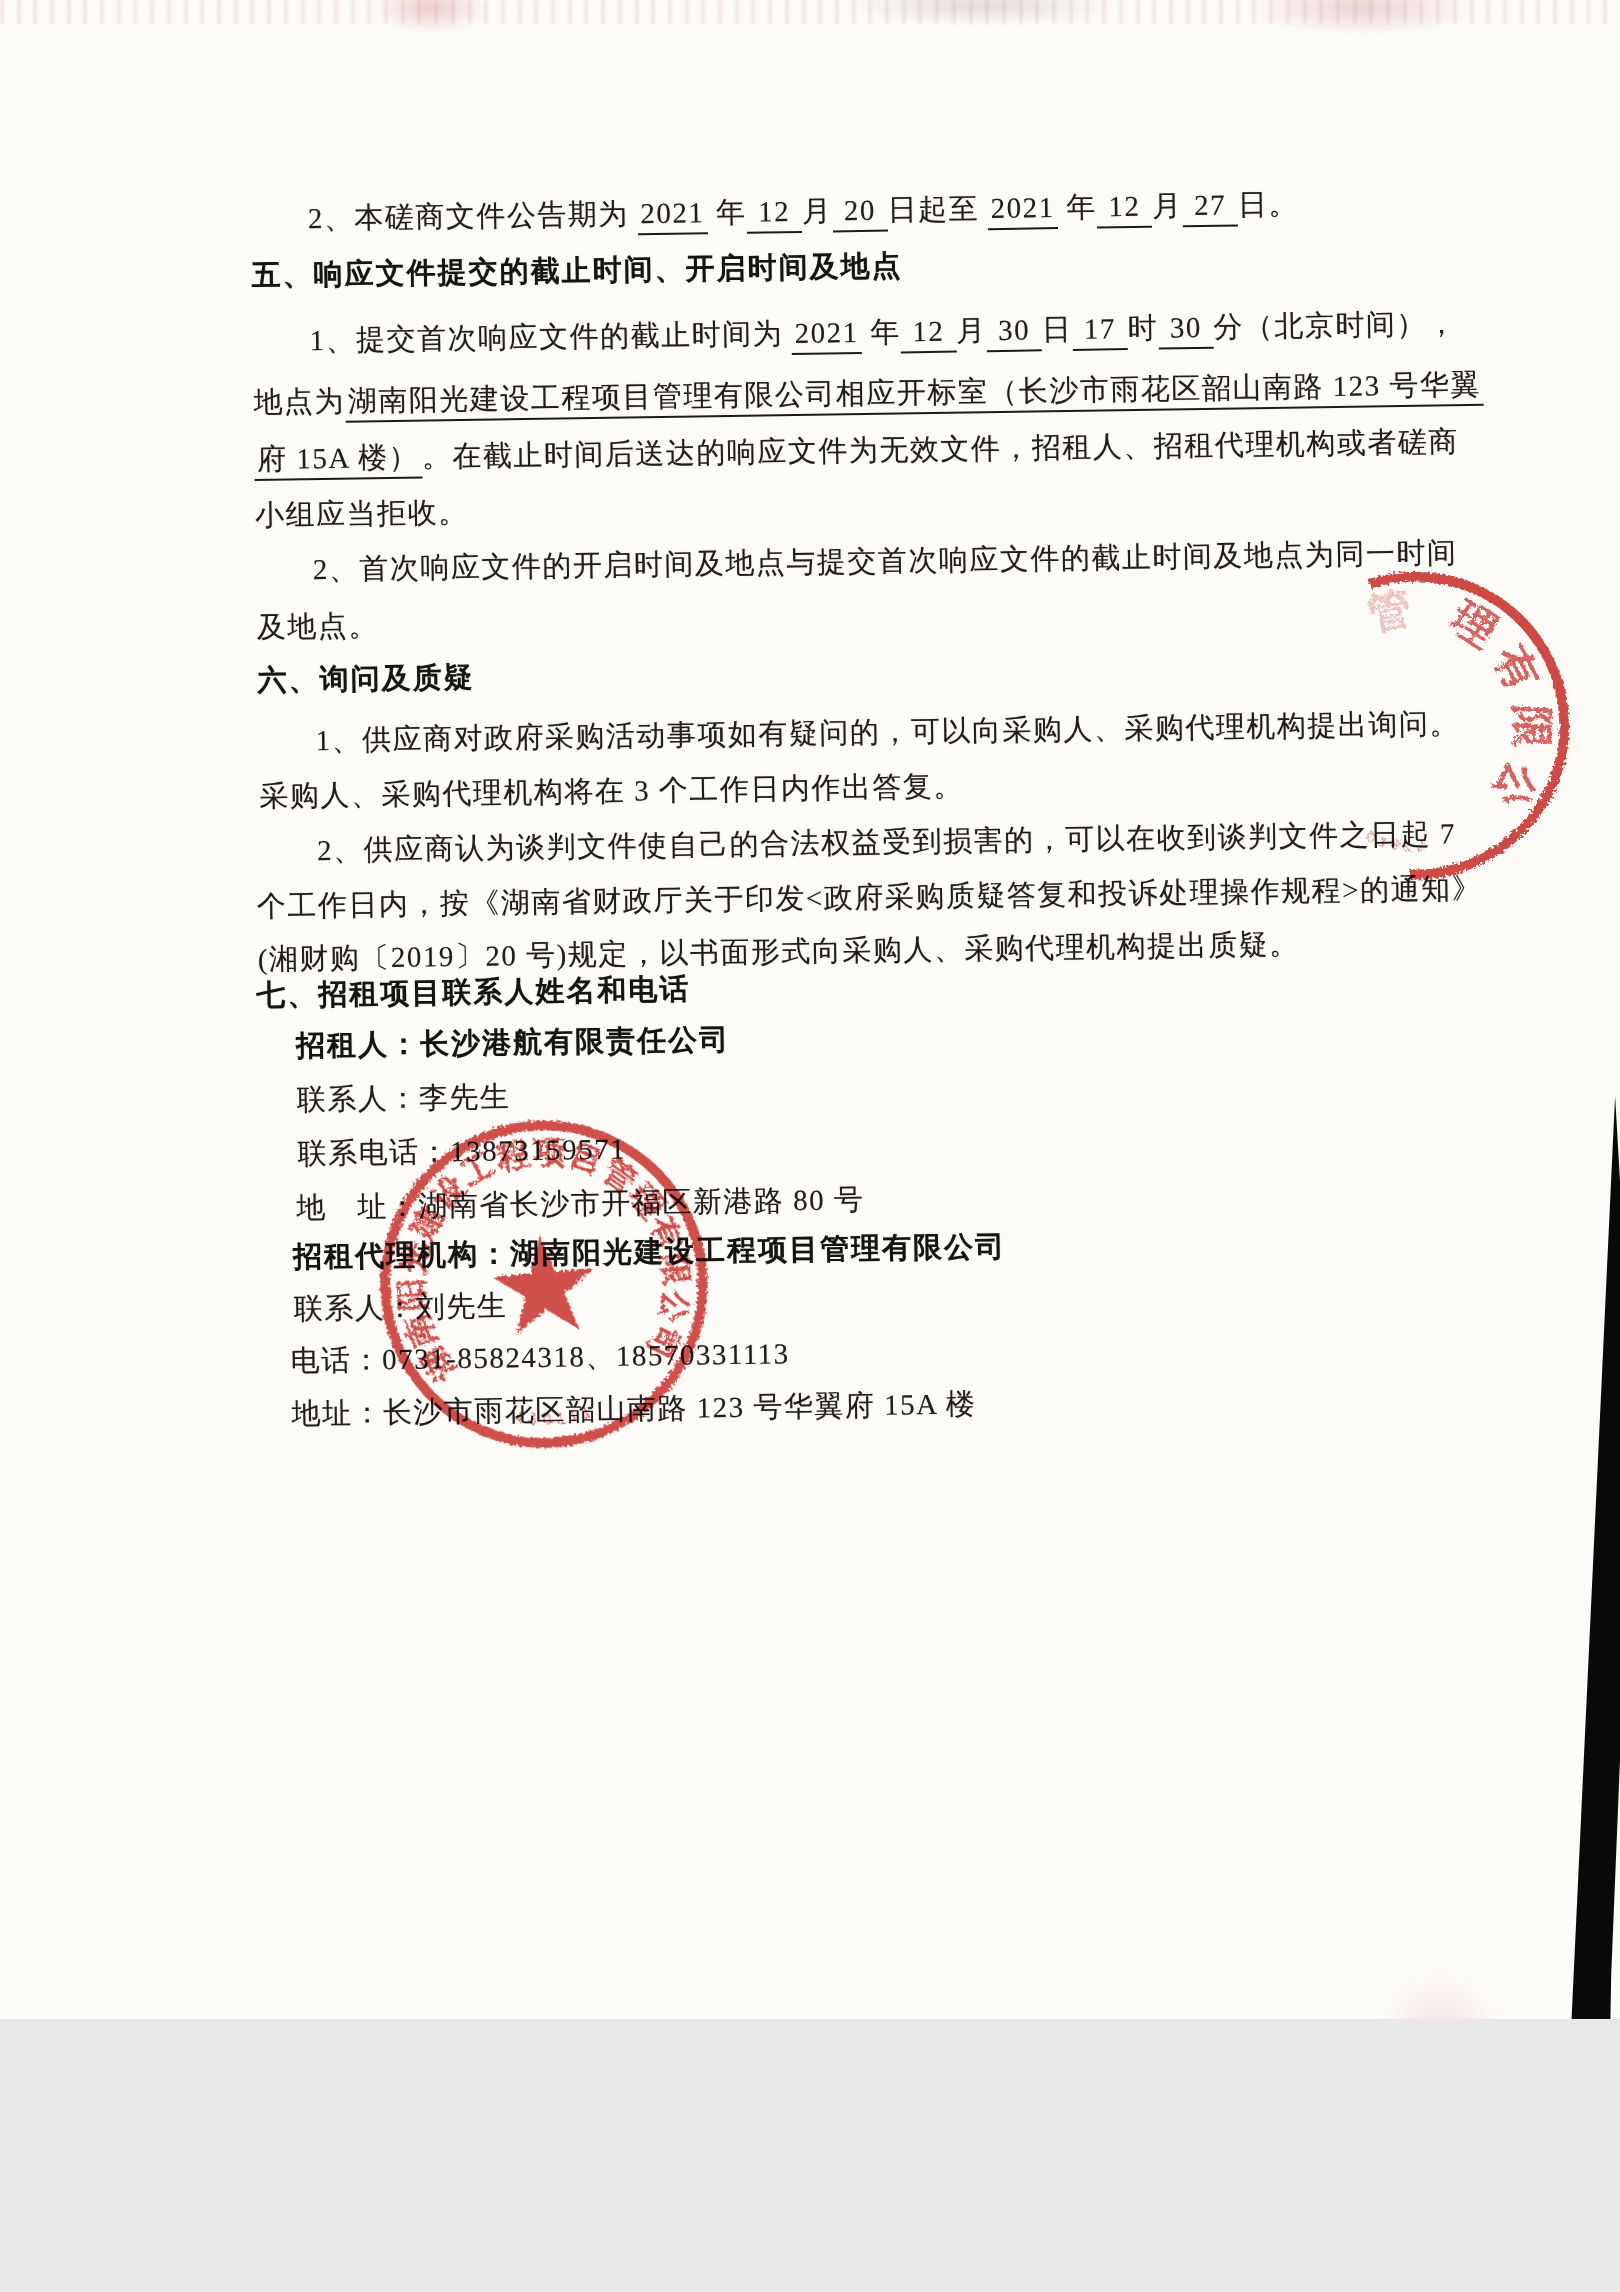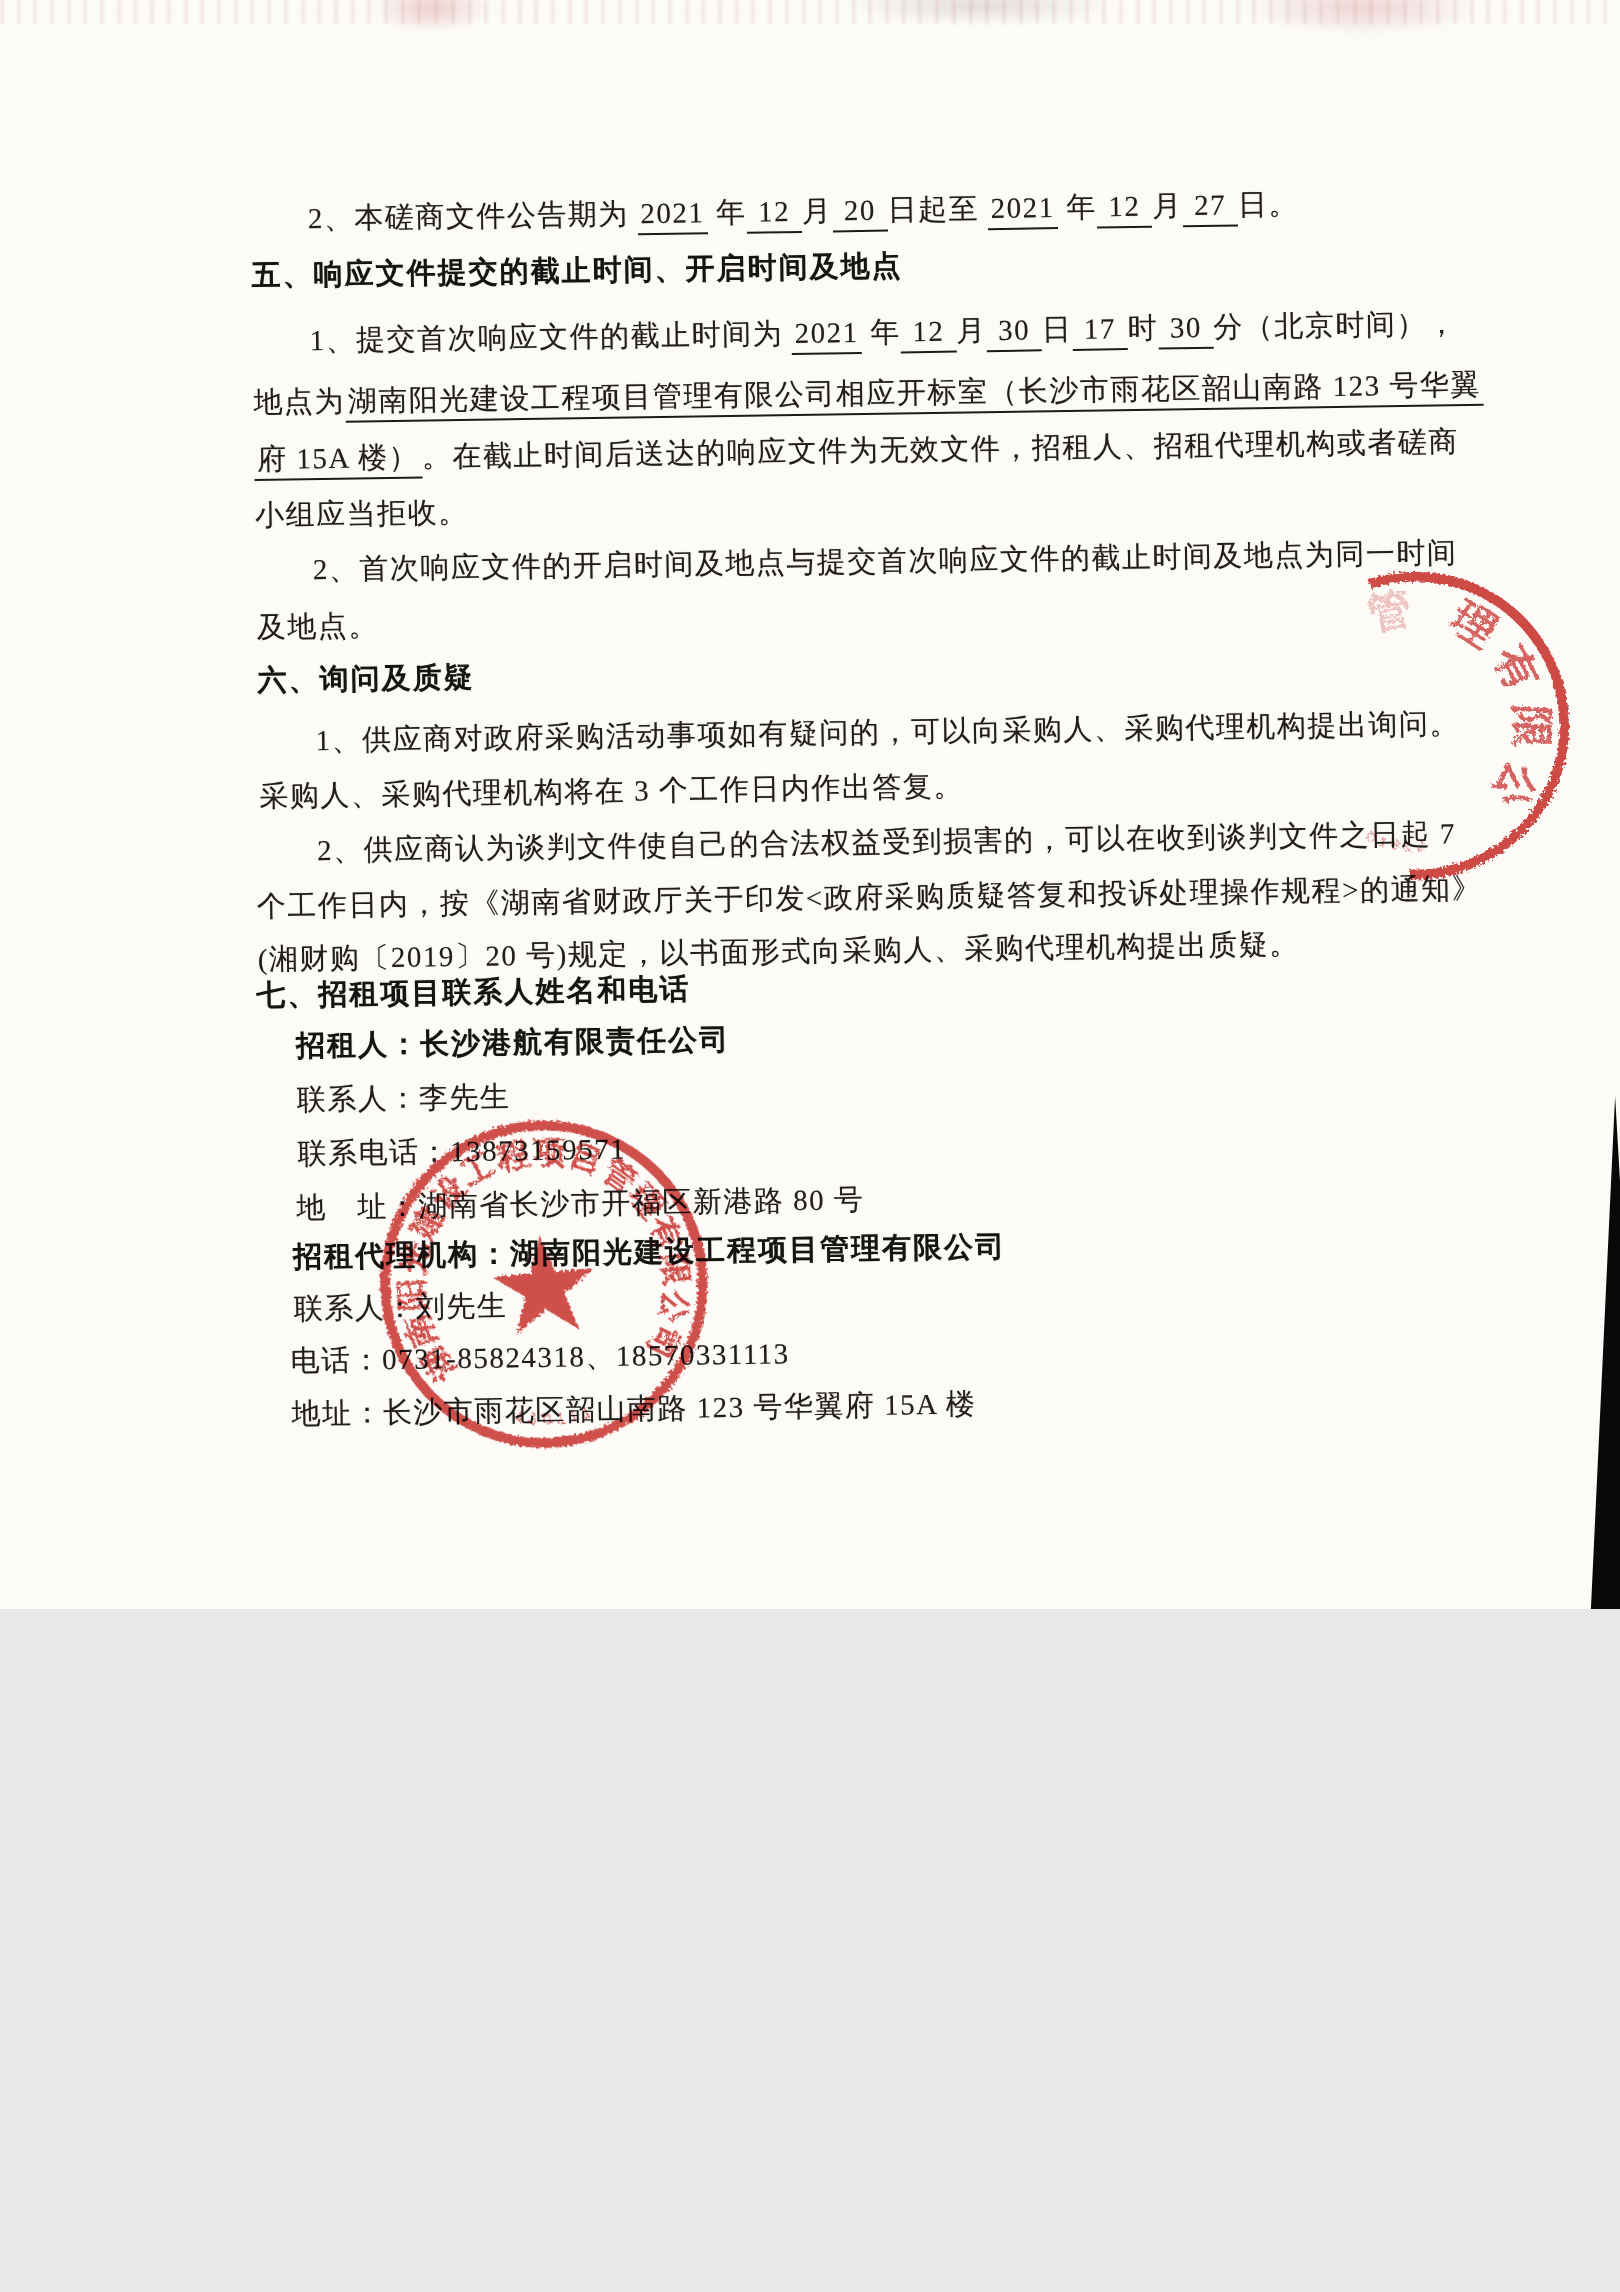--- a/index.html
+++ b/index.html
@@ -1,17 +1,17 @@
 <!DOCTYPE html>
 <html><head>
 <meta charset="utf-8">
 <style>
   html,body{margin:0;padding:0;background:#e8e8e8;}
   #page{
-    position:relative;width:1620px;height:1609px;overflow:hidden;
+    position:relative;width:1620px;height:2019px;overflow:hidden;
     background:#fcfbf8;
     font-family:"Liberation Serif","DejaVu Serif",serif;
   }
   
   #doc-content{position:absolute;inset:0;transform:rotate(-0.85deg);transform-origin:255px 235px;}
   .ln{
     position:absolute;white-space:nowrap;
     font-size:29px;line-height:1.25;letter-spacing:1.5px;color:#201d1b;
     text-shadow:0 0 1px rgba(45,38,32,.4);
   }

